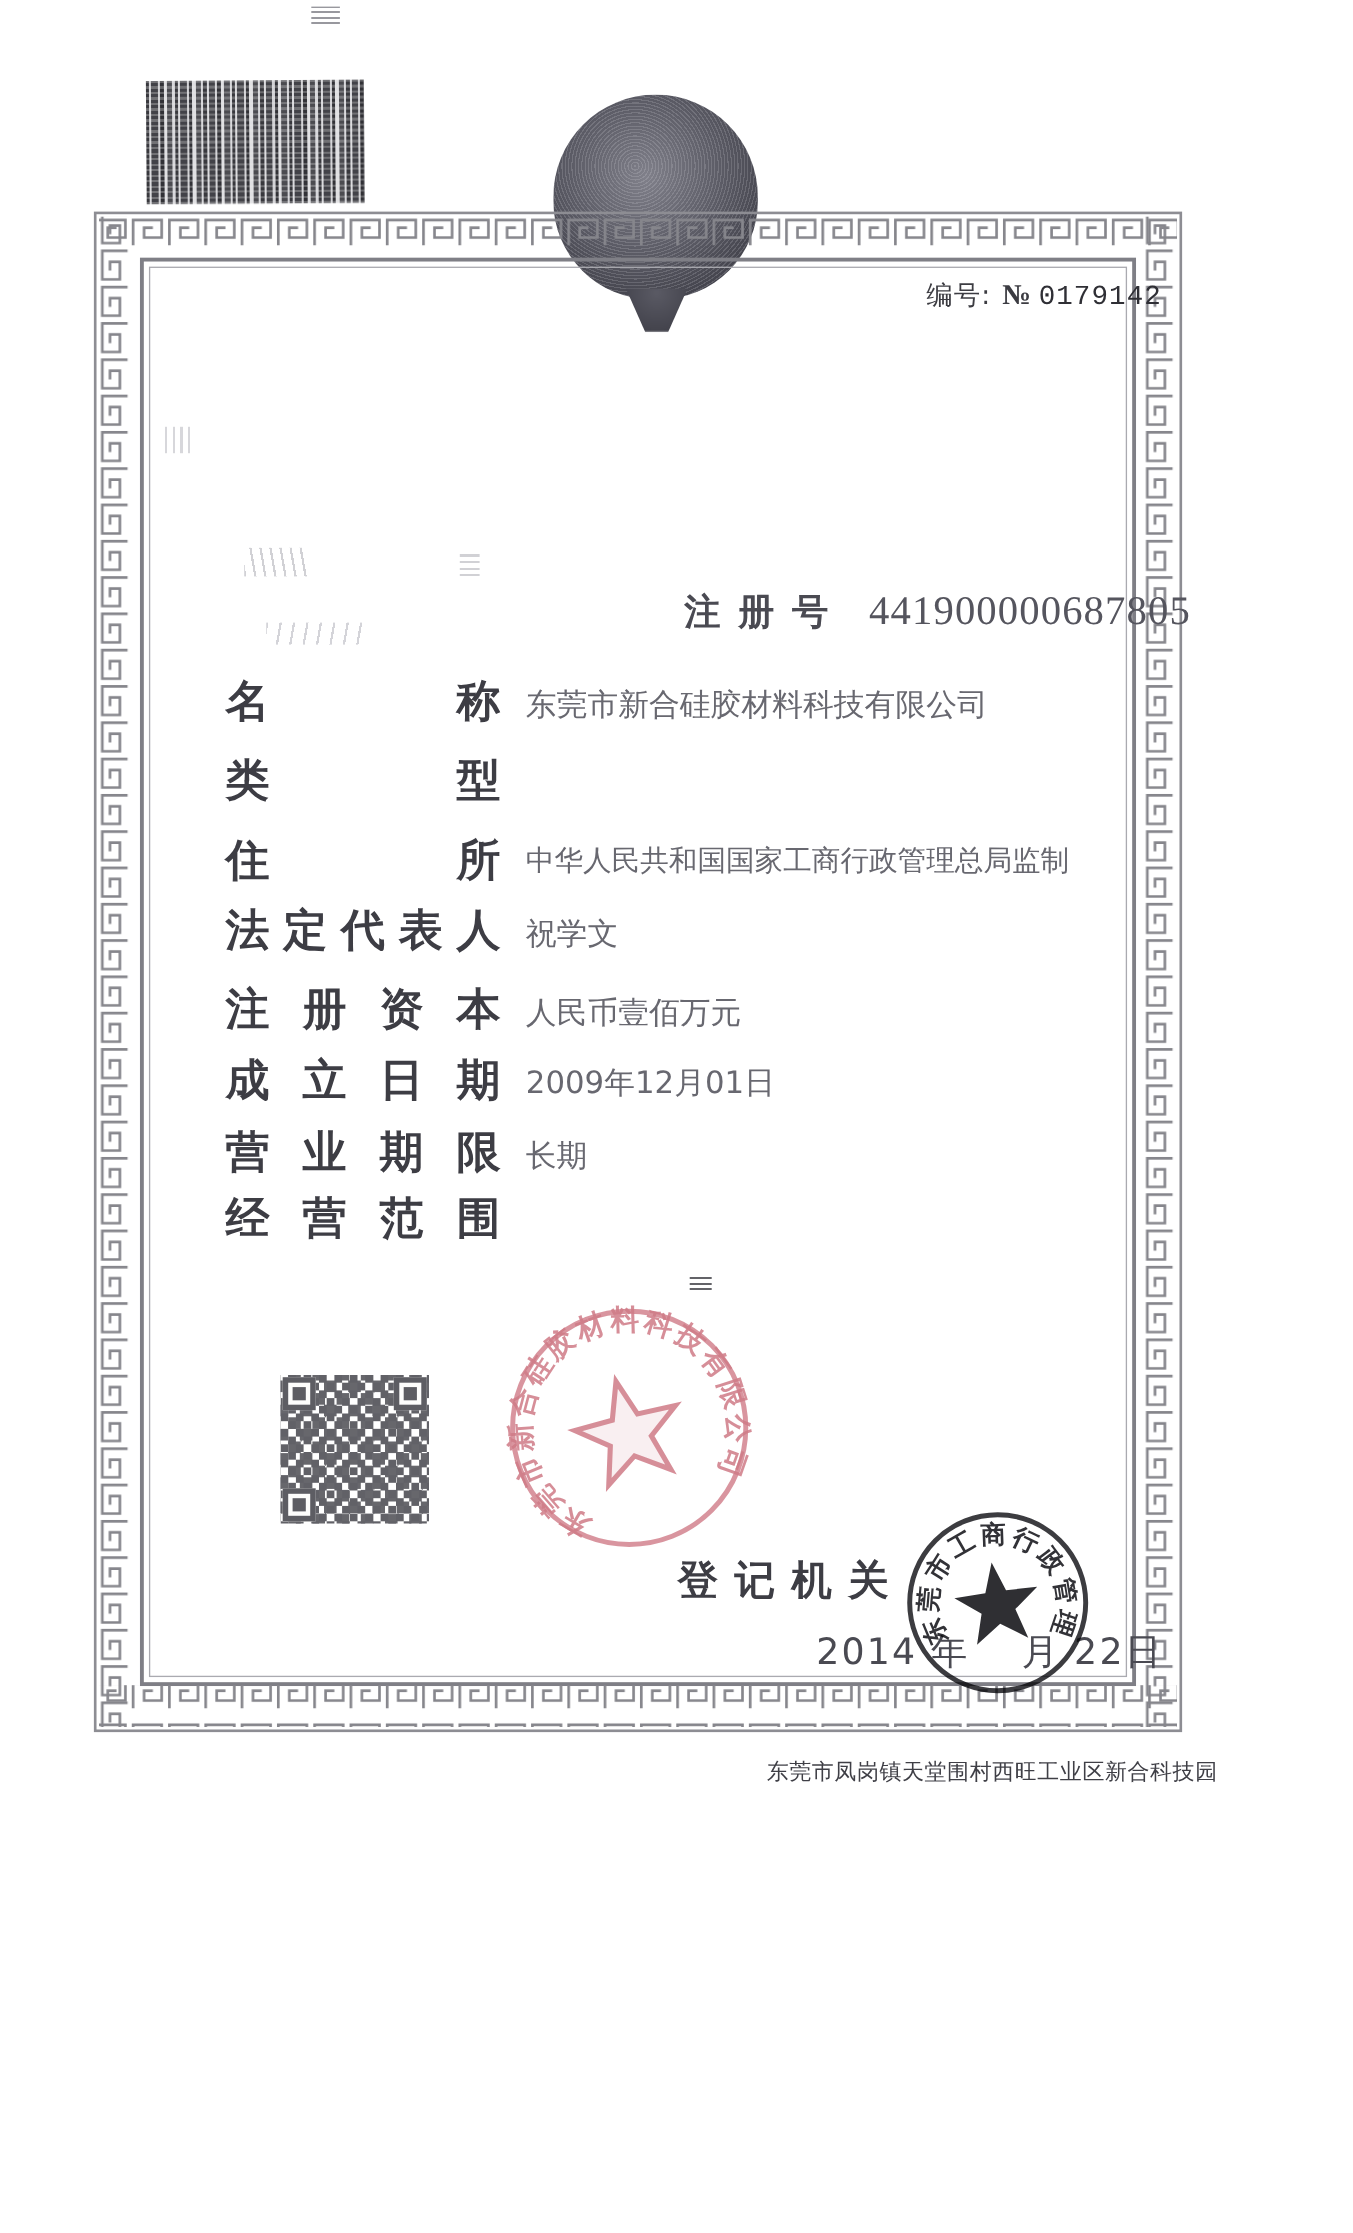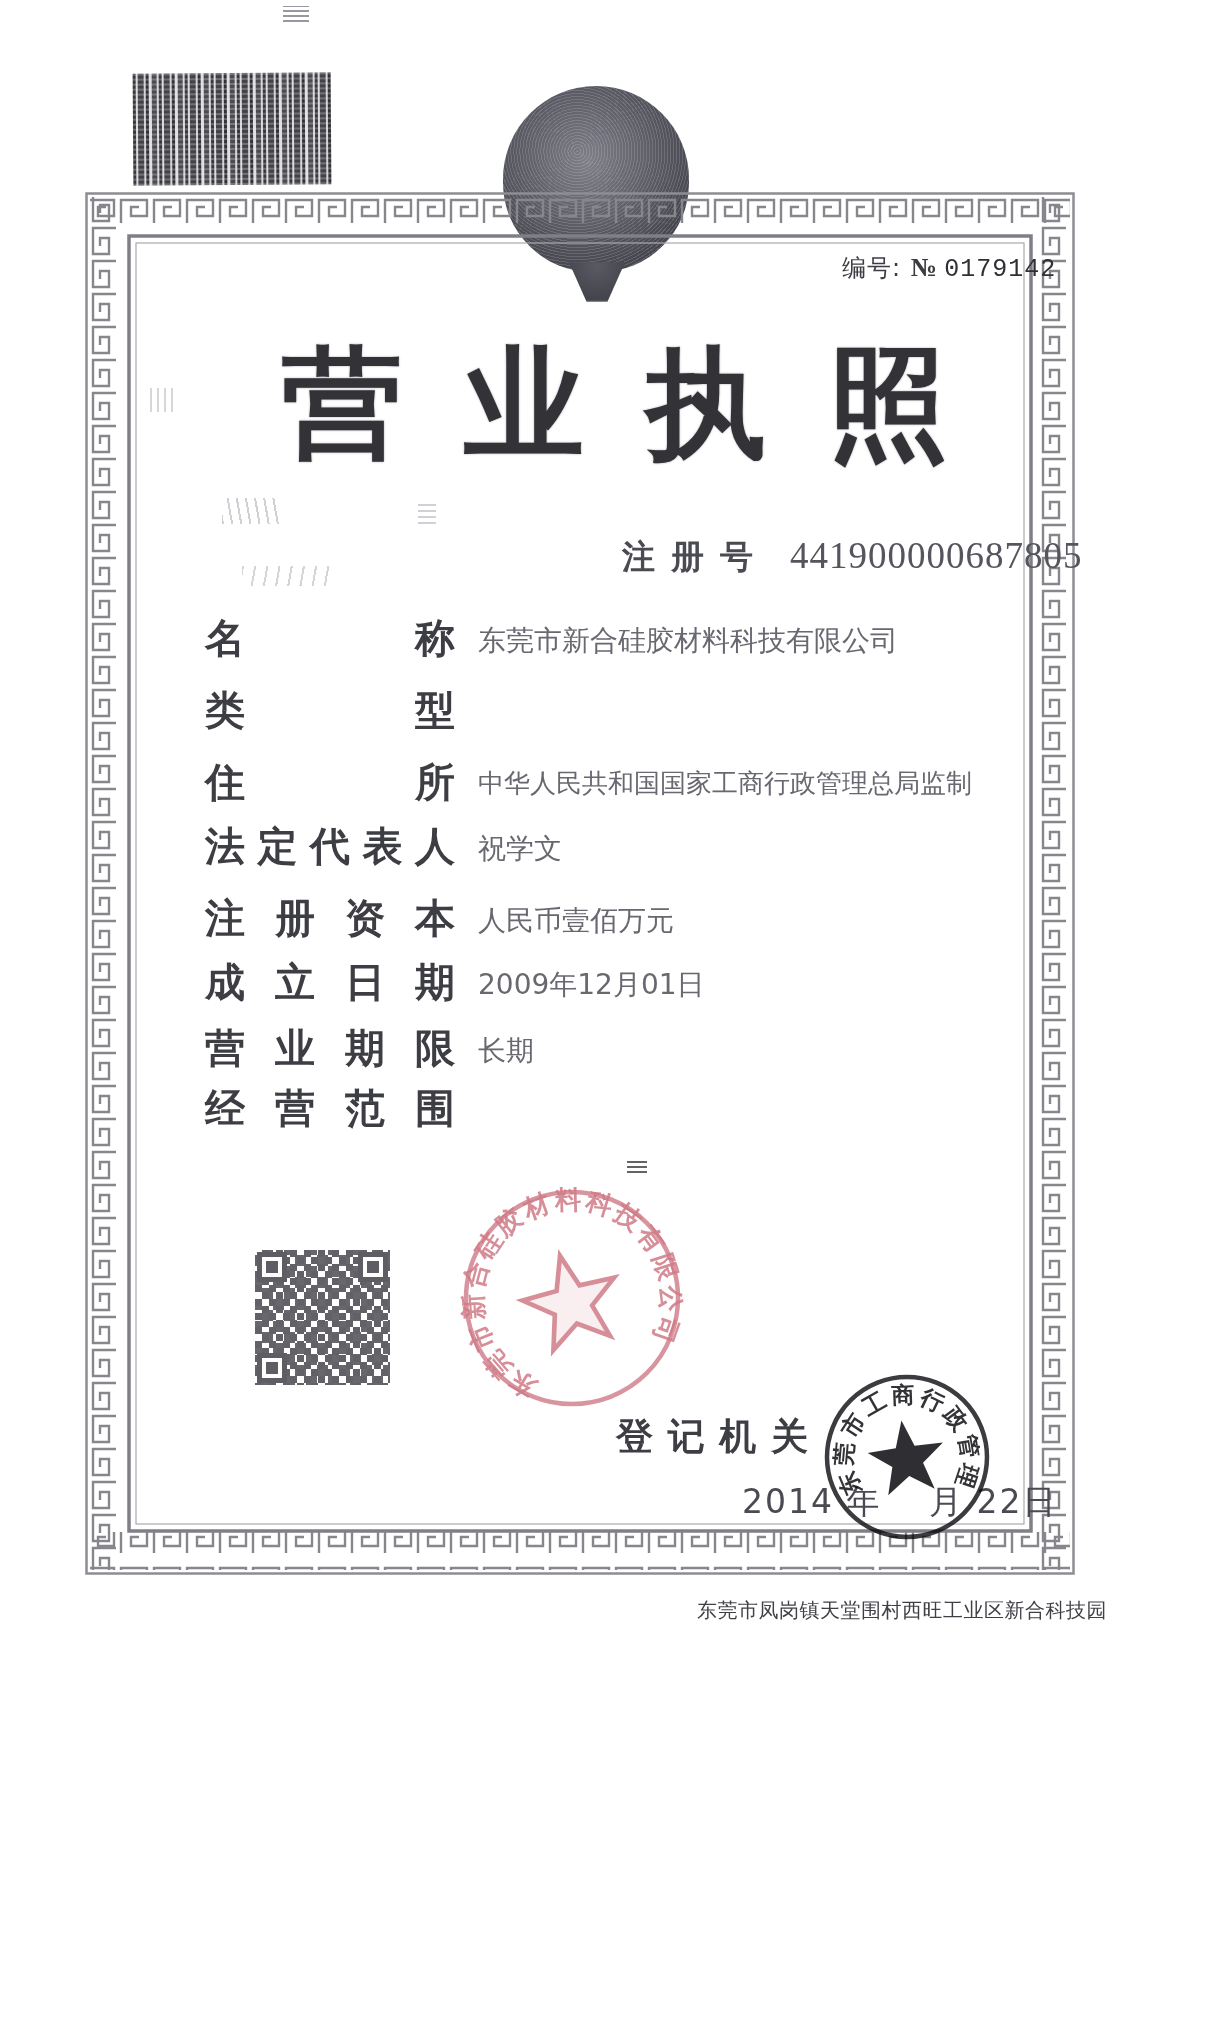--- a/index.html
+++ b/index.html
@@ -110,21 +110,20 @@
       <rect x="5" y="1340" width="980" height="38" fill="url(#mh)"></rect>
       <rect x="5" y="5" width="38" height="1373" fill="url(#mv)"></rect>
       <rect x="947" y="5" width="38" height="1373" fill="url(#mv)"></rect>
     </svg>
   </div>
 
   <div class="serial">
     <span>编号:</span><span class="mark">№</span><span class="digits">0179142</span>
   </div>
 
-  <div class="doc-title">营业执照</div>
 
   <div class="regline">
     <span class="reg-label">注册号</span>
     <span class="reg-number">441900000687805</span>
   </div>
 
   <div class="field-row row-name" style="top:616px">
     <div class="field-label justify-chars">
         <span>名</span>
         <span>称</span>

